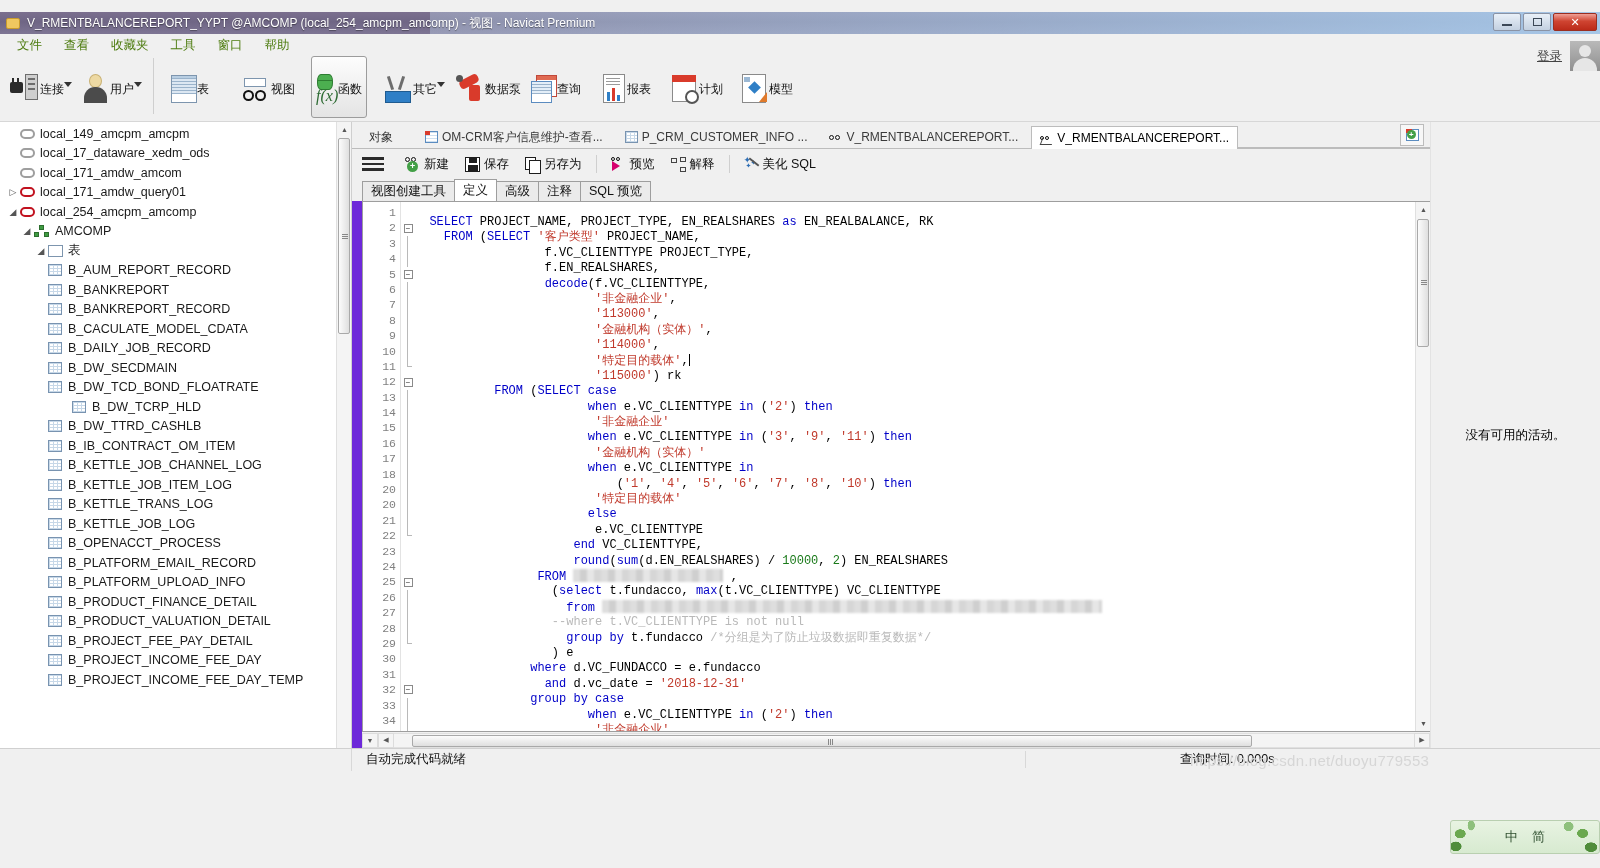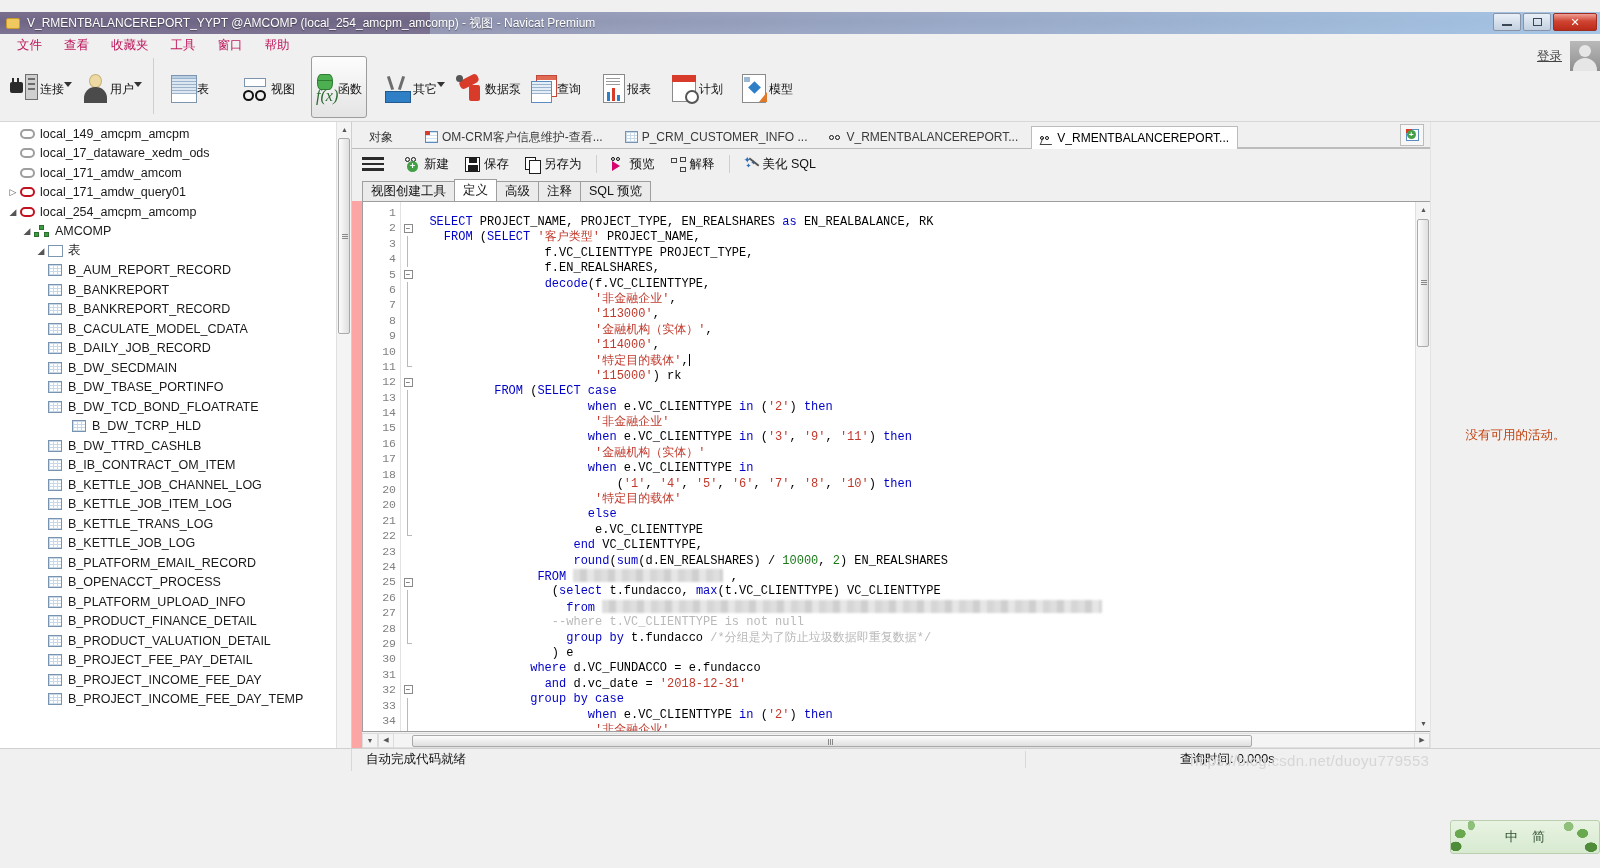--- a/index.html
+++ b/index.html
@@ -30,21 +30,21 @@
           background:linear-gradient(to bottom,#e9f0f8,#c3d0e0); display:flex; align-items:center; justify-content:center;
           font-size:11px; color:#22303f;}
   .wbtn.close { width:44px; background:linear-gradient(to bottom,#f0a096,#cf4431 45%,#bb2a19);
                 border-color:#9b2e20; color:#fff; font-weight:bold;}
   .wbtn .minglyph{display:block;width:10px;height:2px;background:#3b4756;margin-top:6px;}
   .wbtn .maxglyph{display:block;width:9px;height:8px;border:1.5px solid #3b4756;}
 
   
   .menubar { height:22px; background:#f0f0f0; display:flex; align-items:center; padding-left:6px;
              border-bottom:0px solid #ddd; position:relative;}
-  .menubar .mi { padding:2px 11px; font-size:12.5px; color:#be185d; cursor:default;}
+  .menubar .mi { padding:2px 11px; font-size:12.5px; color:#4d7c0f; cursor:default;}
   .login-area { position:absolute; right:0; top:0; display:flex; align-items:center; height:44px;}
   .login-link { color:#444; font-size:12.5px; text-decoration:underline; margin-right:8px; }
   .avatar { width:30px; height:30px; background:linear-gradient(to bottom,#b9b9b9,#8f8f8f);
             position:relative; overflow:hidden; }
   .avatar:before{content:"";position:absolute;left:9px;top:4px;width:12px;height:12px;border-radius:50%;background:#e6e6e6;}
   .avatar:after{content:"";position:absolute;left:3px;top:17px;width:24px;height:16px;border-radius:12px 12px 0 0;background:#e6e6e6;}
 
   
   .toolbar { height:66px; background:#f0f0f0; display:flex; align-items:flex-start; padding-left:10px;
              border-bottom:1px solid #d7d7d7; }
@@ -126,21 +126,21 @@
   .ic-tbl { width:14px;height:12px;flex:none;margin-right:6px;background:#fff;border:1px solid #7893b0;
             background-image:linear-gradient(#c7d8e8 1px,transparent 1px),linear-gradient(90deg,#c7d8e8 1px,transparent 1px);
             background-size:100% 3px, 4px 100%; }
   .sb-scroll{position:absolute;right:0;top:0;width:15px;height:100%;background:#f4f4f4;border-left:1px solid #e0e0e0;}
   .sb-thumb{position:absolute;top:16px;left:1px;width:12px;height:196px;background:linear-gradient(to right,#fcfcfc,#dfdfdf);border:1px solid #a9a9a9;border-radius:2px;}
   .sb-thumb:after{content:"";position:absolute;left:3px;top:95px;width:6px;height:5px;
      background:linear-gradient(#888 0 1px,transparent 1px 2px,#888 2px 3px,transparent 3px 4px,#888 4px 5px);}
   .sb-arrow{position:absolute;left:0;width:15px;height:15px;display:flex;align-items:center;justify-content:center;font-size:7px;color:#555;}
 
   
-  .content { flex:1; display:flex; flex-direction:column; background:#fca5a5; }
+  .content { flex:1; display:flex; flex-direction:column; background:#6d28d9; }
 
   
   .tabbar { height:27px; background:#f0f0f0; display:flex; align-items:flex-end; padding-left:8px;
             border-bottom:1px solid #bcbcbc; position:relative;}
   .tab { height:23px; display:flex; align-items:center; padding:0 8px; font-size:12px; color:#3a3a3a;
          border:1px solid transparent; border-bottom:none; max-width:210px; white-space:nowrap; overflow:hidden;}
   .tab.plain { color:#333; }
   .tab.active { background:#fff; border-color:#bcbcbc; position:relative; top:1px; color:#000;}
   .tabline{flex:1;border-bottom:1px solid #bcbcbc;}
   .tab-icon{width:13px;height:12px;margin-right:4px;flex:none;position:relative;}
@@ -217,21 +217,21 @@
   
   .hscroll-row{height:16px;display:flex;align-items:center;margin-left:10px;background:#f0f0f0;}
   .hs-btn{width:16px;height:15px;display:flex;align-items:center;justify-content:center;font-size:7px;color:#555;background:#f4f4f4;border:1px solid #dcdcdc;}
   .hs-track{flex:1;height:15px;background:#f4f4f4;border-top:1px solid #e0e0e0;border-bottom:1px solid #e0e0e0;position:relative;}
   .hs-thumb{position:absolute;left:18px;top:1px;width:840px;height:12px;background:linear-gradient(to bottom,#fcfcfc,#dfdfdf);border:1px solid #a9a9a9;border-radius:2px;}
   .hs-thumb:after{content:"";position:absolute;left:415px;top:3px;height:6px;width:5px;
      background:linear-gradient(90deg,#888 0 1px,transparent 1px 2px,#888 2px 3px,transparent 3px 4px,#888 4px 5px);}
 
   
   .rightpanel{width:170px;background:#f0f0f0;display:flex;align-items:center;justify-content:center;
-     color:#c2410c;font-size:12.5px;border-left:1px solid #e3e3e3;}
+     color:#000000;font-size:12.5px;border-left:1px solid #e3e3e3;}
 
   
   .statusbar{height:22px;background:#f0f0f0;border-top:1px solid #d0d0d0;display:flex;align-items:center;position:relative;}
   .st-left{width:352px;height:22px;border-right:1px solid #d8d8d8;}
   .st-msg{padding-left:14px;font-size:12.5px;color:#111;}
   .st-sep{position:absolute;left:1025px;top:2px;bottom:2px;width:1px;background:#d8d8d8;}
   .st-right{position:absolute;left:1180px;font-size:12.5px;color:#111;}
   .watermark{position:absolute;left:1190px;top:3px;font-size:15px;color:#d6d6d6;font-family:"Liberation Sans",sans-serif;letter-spacing:.3px;}
 
   
@@ -492,24 +492,20 @@
           <div class="trow" style="padding-left: 48px;">
             <span class="ic-tbl"></span>
             <span>B_DAILY_JOB_RECORD</span>
           </div>
           <div class="trow" style="padding-left: 48px;">
             <span class="ic-tbl"></span>
             <span>B_DW_SECDMAIN</span>
           </div>
           <div class="trow" style="padding-left: 48px;">
             <span class="ic-tbl"></span>
-            <span>B_DW_TBASE_PORTINFO</span>
-          </div>
-          <div class="trow" style="padding-left: 48px;">
-            <span class="ic-tbl"></span>
             <span>B_DW_TCD_BOND_FLOATRATE</span>
           </div>
           <div class="trow" style="padding-left: 72px;">
             <span class="ic-tbl"></span>
             <span>B_DW_TCRP_HLD</span>
           </div>
           <div class="trow" style="padding-left: 48px;">
             <span class="ic-tbl"></span>
             <span>B_DW_TTRD_CASHLB</span>
           </div>
@@ -528,25 +524,25 @@
           <div class="trow" style="padding-left: 48px;">
             <span class="ic-tbl"></span>
             <span>B_KETTLE_TRANS_LOG</span>
           </div>
           <div class="trow" style="padding-left: 48px;">
             <span class="ic-tbl"></span>
             <span>B_KETTLE_JOB_LOG</span>
           </div>
           <div class="trow" style="padding-left: 48px;">
             <span class="ic-tbl"></span>
+            <span>B_OPENACCT_PROCESS</span>
+          </div>
+          <div class="trow" style="padding-left: 48px;">
+            <span class="ic-tbl"></span>
             <span>B_PLATFORM_EMAIL_RECORD</span>
-          </div>
-          <div class="trow" style="padding-left: 48px;">
-            <span class="ic-tbl"></span>
-            <span>B_OPENACCT_PROCESS</span>
           </div>
           <div class="trow" style="padding-left: 48px;">
             <span class="ic-tbl"></span>
             <span>B_PLATFORM_UPLOAD_INFO</span>
           </div>
           <div class="trow" style="padding-left: 48px;">
             <span class="ic-tbl"></span>
             <span>B_PRODUCT_FINANCE_DETAIL</span>
           </div>
           <div class="trow" style="padding-left: 48px;">

